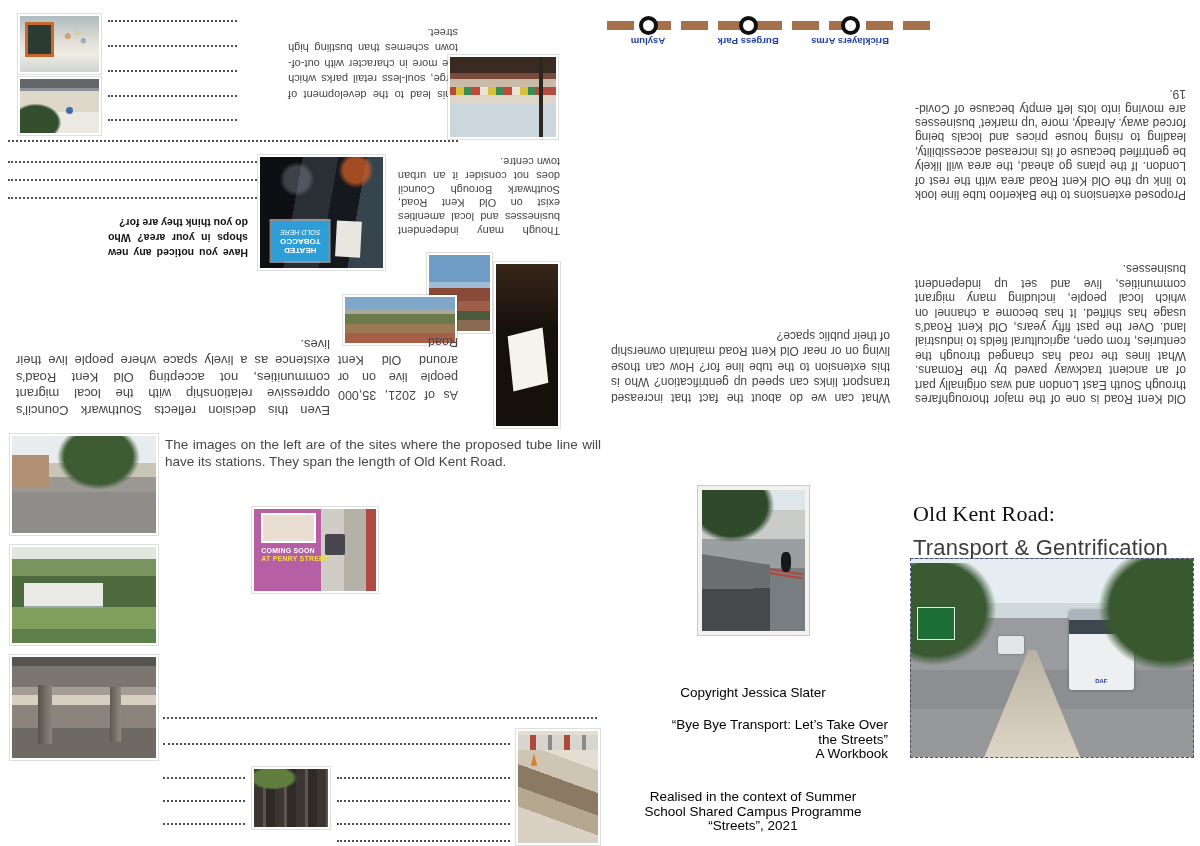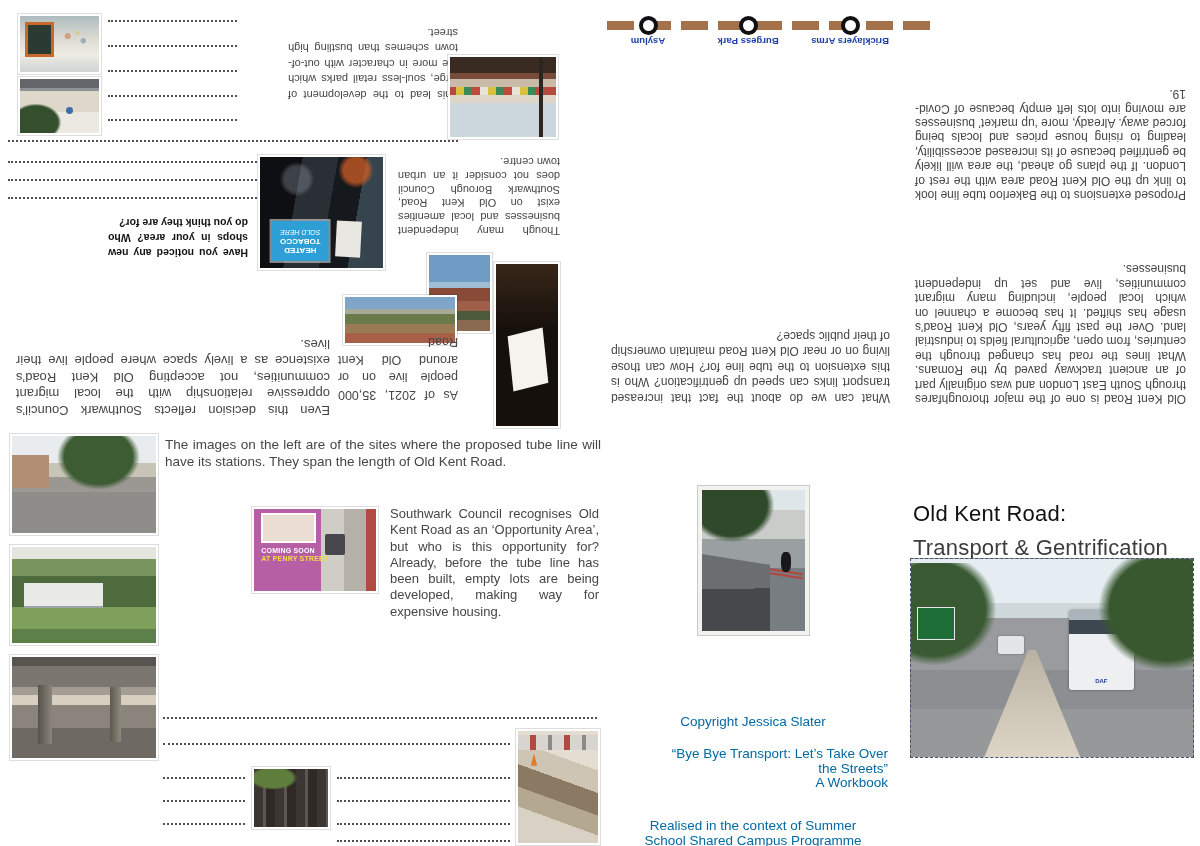--- a/index.html
+++ b/index.html
@@ -110,21 +110,21 @@
   .tube{position:absolute;}
   .tube-track{position:absolute;left:0;top:38px;width:100%;height:9px;
      background:repeating-linear-gradient(90deg,#a5714a 0 27px,rgba(0,0,0,0) 27px 37px);}
   .scircle{position:absolute;top:33px;width:19px;height:19px;border-radius:50%;
      background:#fff;border:4px solid #101012;box-sizing:border-box;}
   .slabel{position:absolute;top:2px;width:84px;height:30px;display:flex;align-items:flex-end;justify-content:center;
      text-align:center;font-size:9.5px;line-height:10.5px;font-weight:700;color:#1d3fa6;}
 
   .title1{font-size:22px;line-height:25px;color:#101010;letter-spacing:.2px;}
   .title2{font-size:22px;line-height:24px;color:#3c3c3c;letter-spacing:.2px;}
-  .colophon{text-align:center;color:#0369a1;font-size:13.5px;line-height:14.5px;white-space:pre-line;margin-top:29px;}
+  .colophon{text-align:center;color:#000000;font-size:13.5px;line-height:14.5px;white-space:pre-line;}
 </style>
 </head>
 <body>
 
 <div class="page">
 
   <div class="photo p1" style="left:18px;top:14px;width:83px;height:60px;"></div>
   <div class="photo p2" style="left:18px;top:77px;width:83px;height:58px;"></div>
 
   <div class="dotline" style="left:108px;top:20px;width:129px;"></div>
@@ -184,21 +184,20 @@
 
   <div class="abs para" style="left:165px;top:436px;width:436px;height:38px;font-size:13.5px;line-height:17px;">The images on the left are of the sites where the proposed tube line will have its stations. They span the length of Old Kent Road.</div>
 
   <div class="photo p11" style="left:252px;top:507px;width:126px;height:86px;">
     <div class="insert"></div>
     <div class="t1">COMING SOON</div>
     <div class="t2">AT PENRY STREET</div>
     <div class="van"></div>
   </div>
 
-  <div class="abs para" style="left:390px;top:506px;width:209px;height:130px;font-size:13px;line-height:16.3px;">Southwark Council recognises Old Kent Road as an ‘Opportunity Area’,  but who is this opportunity for? Already, before the tube line has been built, empty lots are being developed, making way for expensive housing.</div>
 
 
   <div class="dotline" style="left:163px;top:717px;width:434px;"></div>
   <div class="dotline" style="left:163px;top:743px;width:347px;"></div>
   <div class="dotline" style="left:163px;top:777px;width:82px;"></div>
   <div class="dotline" style="left:337px;top:777px;width:173px;"></div>
   <div class="dotline" style="left:163px;top:800px;width:82px;"></div>
   <div class="dotline" style="left:337px;top:800px;width:173px;"></div>
   <div class="dotline" style="left:163px;top:823px;width:82px;"></div>
   <div class="dotline" style="left:337px;top:823px;width:173px;"></div>
@@ -214,21 +213,21 @@
   </div>
 
   <div class="abs colophon" style="left:618px;top:686px;width:270px;">Copyright  Jessica Slater</div>
   <div class="abs colophon" style="left:618px;top:718px;width:270px;text-align:right;">“Bye Bye Transport: Let’s Take Over
 the Streets”
 A Workbook</div>
   <div class="abs colophon" style="left:618px;top:790px;width:270px;">Realised in the context of Summer
 School Shared Campus Programme
 “Streets”, 2021</div>
 
-  <div class="abs title1" style="left:913px;top:501px;width:284px;">Old Kent Road:</div>
+  <div class="abs title1" style="left:913px;top:501px;width:284px;font-family:Liberation Serif, serif;">Old Kent Road:</div>
   <div class="abs title2" style="left:913px;top:536px;width:284px;">Transport &amp; Gentrification</div>
 
   <div class="photo p15" style="left:910px;top:558px;width:284px;height:200px;">
     <div class="median"></div>
     <div class="signgreen"></div>
     <div class="car"></div>
     <div class="truck">
       <span>DAF</span>
     </div>
   </div>

